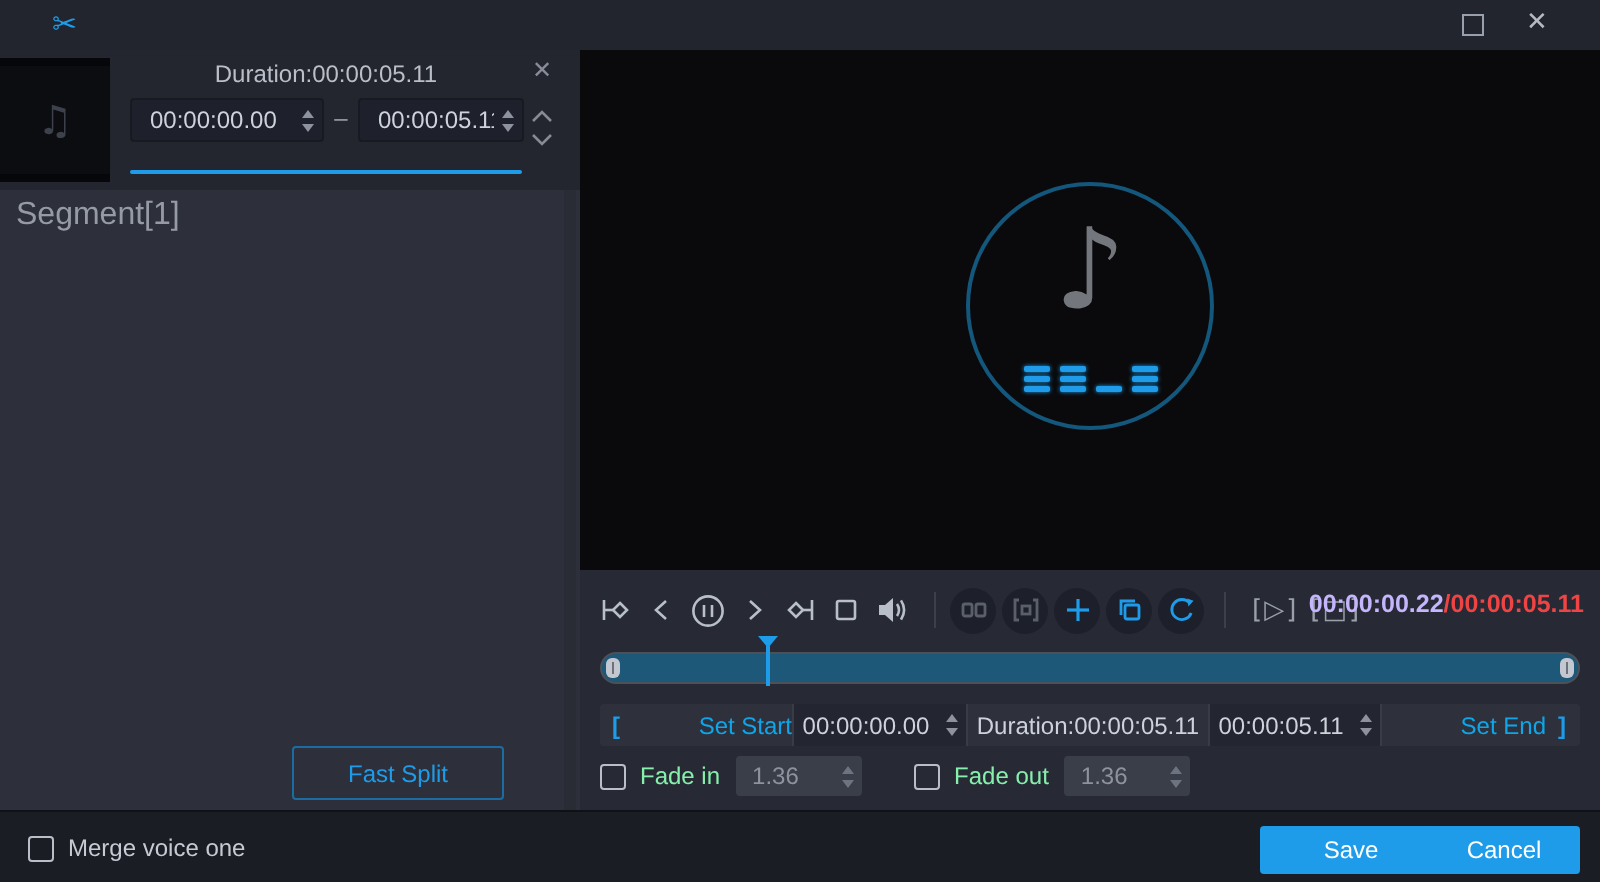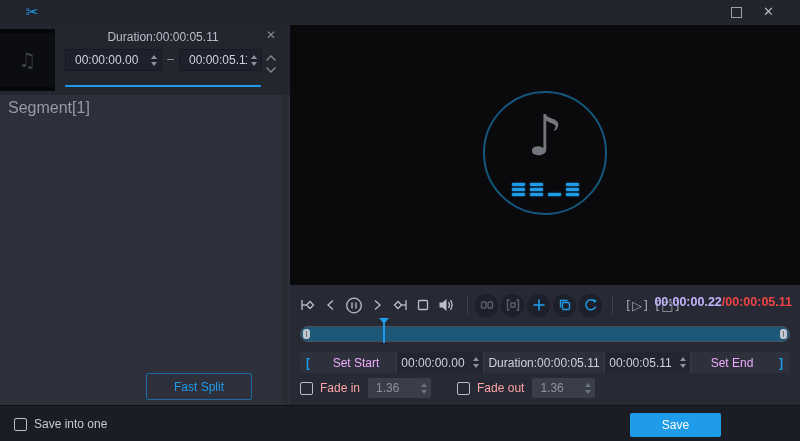--- a/index.html
+++ b/index.html
@@ -78,33 +78,33 @@
   .tl-handle.left { left:2px; } .tl-handle.right { right:2px; }
   .tl-handle::after { content:""; position:absolute; left:3px; top:2px; width:1px; height:6px; background:#6d717b; }
   .playhead-line { position:absolute; left:83px; top:5px; width:2px; height:20px; background:#1e9cea; cursor:ew-resize; }
   .playhead-tri { position:absolute; left:79px; top:0; width:0; height:0;
                   border-left:5px solid transparent; border-right:5px solid transparent; border-top:6px solid #1e9cea; }
 
   
   .trim-row { position:absolute; left:10px; top:67px; width:490px; height:21px; background:#2e313c;
               border-radius:2px; display:flex; align-items:center; }
   .trim-bracket { width:16px; text-align:center; color:#1e9cea; font-weight:bold; }
-  .trim-btn { color:#f0abfc; text-align:center; cursor:pointer; }
+  .trim-btn { color:#0ea5e9; text-align:right; cursor:pointer; }
   .trim-btn.start { width:80px; } .trim-btn.end { width:82px; }
   .trim-cell { height:21px; background:#232630; border-left:1px solid #383c46; border-right:1px solid #383c46;
                display:flex; align-items:center; }
   .trim-cell.c1 { width:88px; } .trim-cell.c2 { width:87px; }
   .trim-cell input { flex:1; min-width:0; background:transparent; border:none; outline:none; text-align:center;
                      color:#ced2da; font:12px "Liberation Sans","DejaVu Sans",sans-serif; }
   .trim-duration { width:120px; text-align:center; color:#ced2da; }
 
   
   .fade-row { position:absolute; left:10px; top:92px; height:22px; display:flex; align-items:center; }
   .checkbox { width:13px; height:13px; border:1px solid #b9bec8; border-radius:2px; background:transparent; cursor:pointer; }
-  .fade-label { color:#fca5a5; margin:0 8px 0 7px; }
+  .fade-label { color:#86efac; margin:0 8px 0 7px; }
   .spin-disabled { width:63px; height:20px; background:#3a3e49; border-radius:2px; display:flex; align-items:center; margin-right:26px; }
   .spin-disabled input { flex:1; min-width:0; background:transparent; border:none; outline:none;
                          color:#8d929e; font:12px "Liberation Sans","DejaVu Sans",sans-serif; padding-left:8px; }
   .spin-disabled .arr-up { border-bottom-color:#6e7380; } .spin-disabled .arr-dn { border-top-color:#6e7380; }
 
   
   .footer { position:absolute; left:0; top:405px; width:800px; height:36px; background:#1b1d25; border-top:1px solid #101116; }
   .merge-wrap { position:absolute; left:14px; top:11px; display:flex; align-items:center; }
   .merge-label { color:#c6cad2; margin-left:7px; }
   .solid-btn { position:absolute; top:7px; height:24px; background:#1e9cea; border:none; border-radius:2px;
@@ -332,18 +332,19 @@
           <div class="arr-up"></div>
           <div class="arr-dn"></div>
         </div>
       </div>
     </div>
   </div>
 
   <div class="footer">
     <div class="merge-wrap">
       <div class="checkbox"></div>
-      <span class="merge-label">Save into one</span>
+      <span class="merge-label">Merge voice one</span>
     </div>
     <button class="solid-btn btn-save">Save</button>
+    <button class="solid-btn btn-cancel">Cancel</button>
   </div>
 
 </div>
 
 </body></html>

